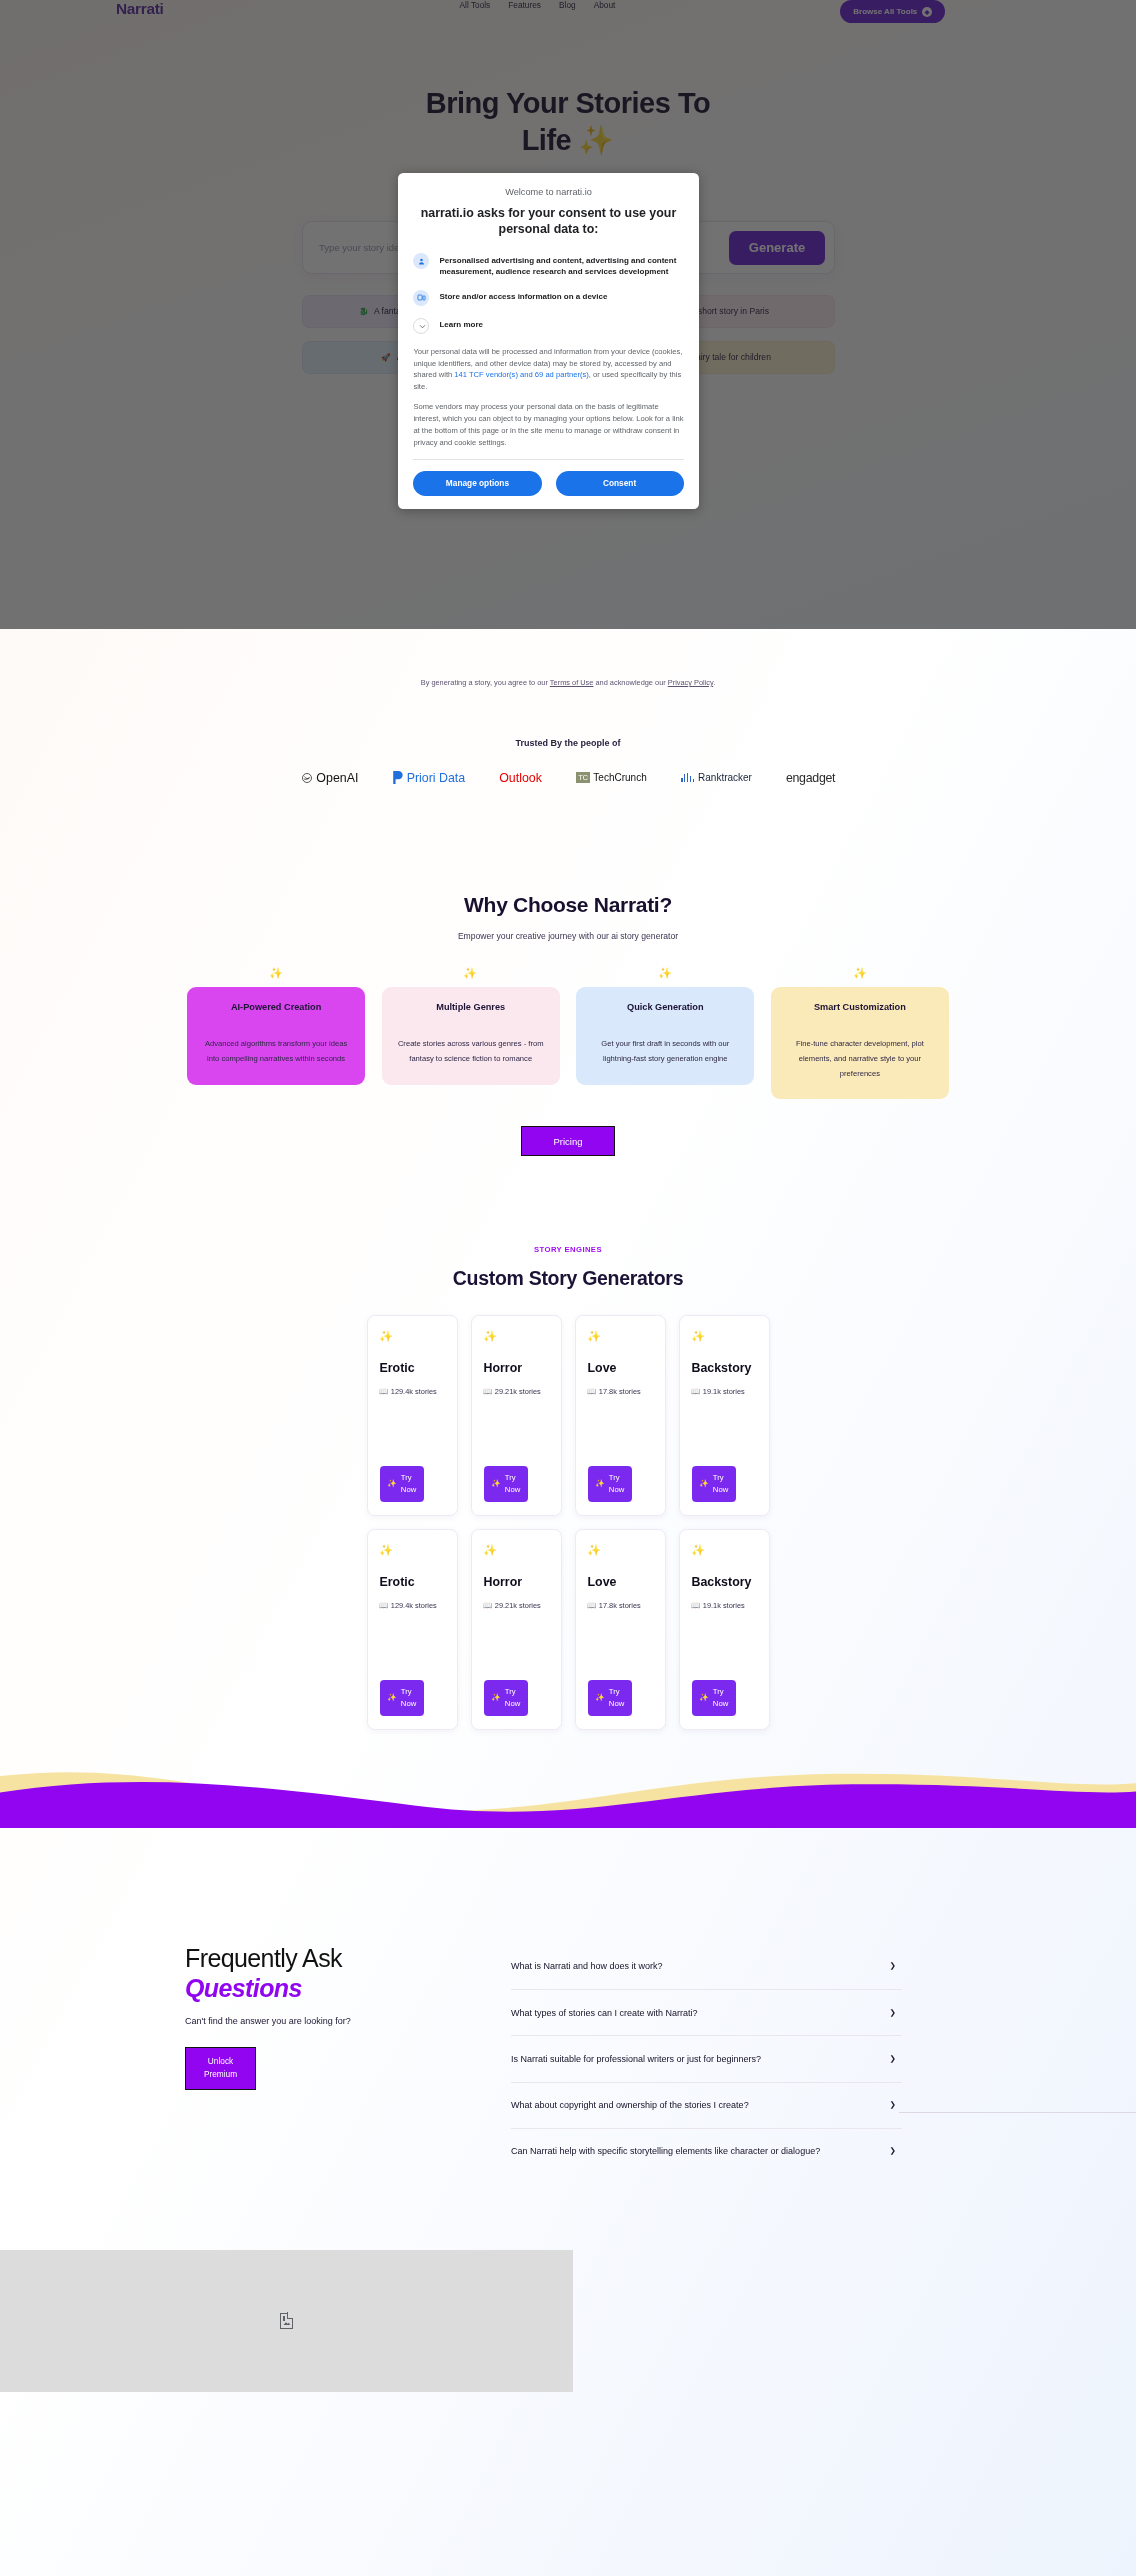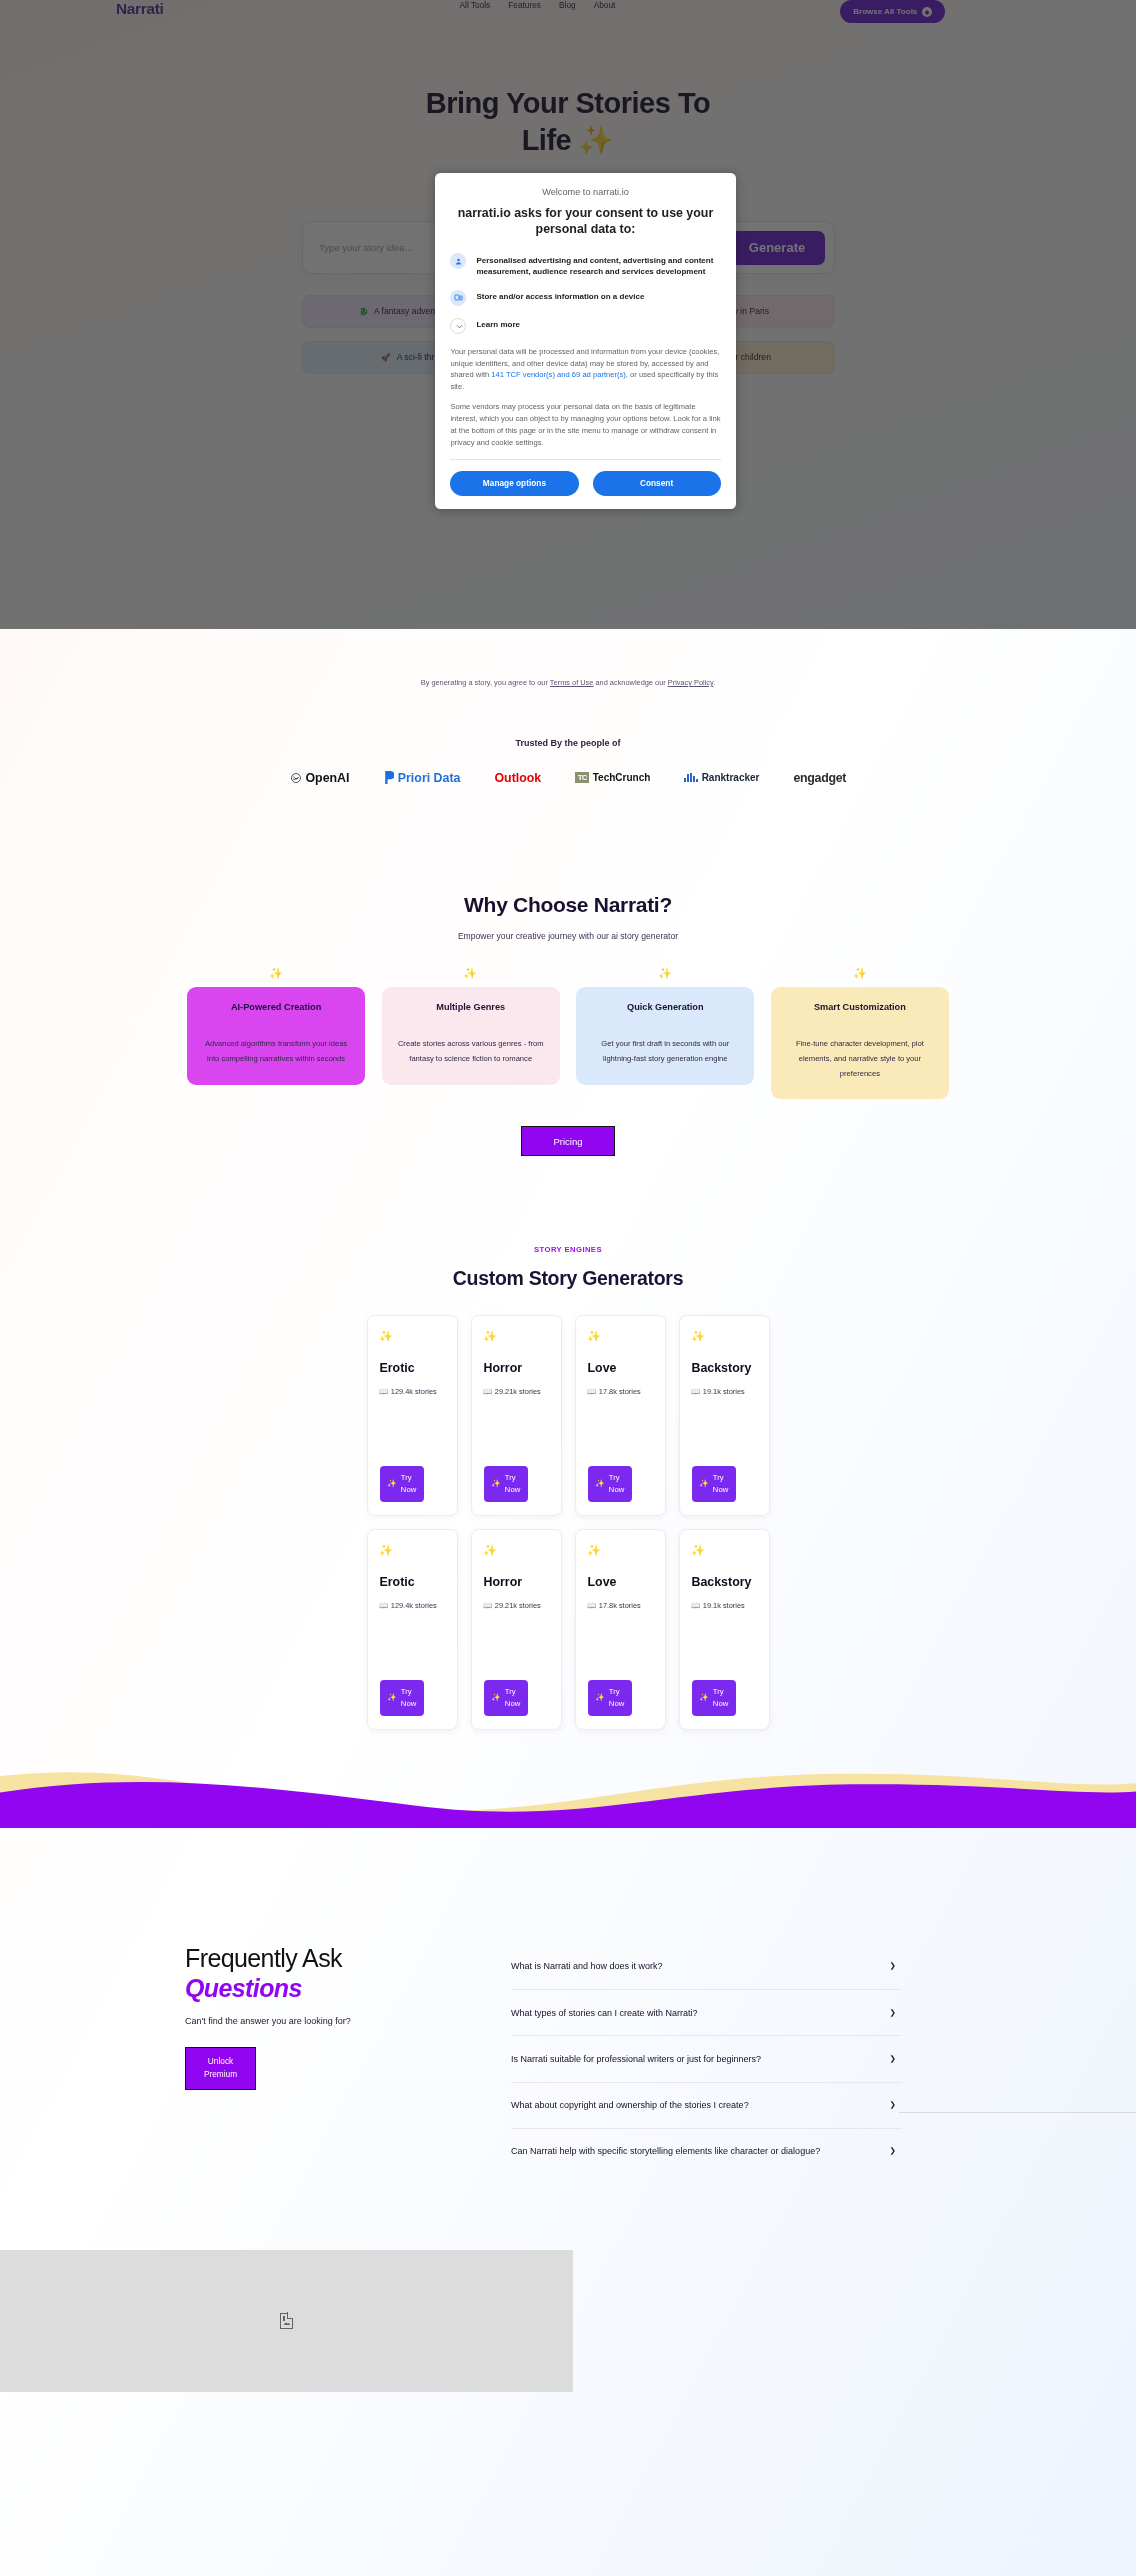--- a/index.html
+++ b/index.html
@@ -136,21 +136,21 @@
   .dim-overlay {
     position: absolute; left: 0; top: 0;
     width: 1136px; height: 629px;
     background: rgba(28,28,28,0.62);
     z-index: 5;
   }
 
   
   .consent-modal {
     position: absolute;
-    left: 435px; top: 173px;
+    left: 398px; top: 173px;
     width: 301px;
     background: #ffffff;
     border-radius: 5.3px;
     box-shadow: 0 1.8px 10.7px rgba(0,0,0,0.28);
     z-index: 10;
     padding: 14px 15.4px 13px 15.4px;
     font-family: "Liberation Sans", sans-serif;
   }
   .cm-welcome {
     text-align: center; font-size: 9.2px;
@@ -194,21 +194,21 @@
   .disclaimer a { color: #5c5470; text-decoration: underline; }
 
   .trusted-label {
     text-align: center; margin-top: 51px;
     font-size: 9px; color: #2b2340; font-weight: 600;
   }
   .logo-row {
     display: flex; justify-content: center; align-items: center;
     gap: 34px; margin-top: 22.5px;
   }
-  .lg { font-size: 12.4px; font-weight: bold; display: flex; align-items: center; gap: 3.6px; }
+  .lg { font-size: 12.4px; font-weight: normal; display: flex; align-items: center; gap: 3.6px; }
   .lg-openai { color: #121212; }
   .lg-priori { color: #1f6fdc; }
   .lg-outlook { color: #e60000; font-style: normal; }
   .lg-techcrunch { color: #111; font-size: 10px; }
   .lg-tc-mark { background: #8c9270; color: #fff; font-size: 7.7px; padding: 1.2px 2.4px; letter-spacing:-0.6px;}
   .lg-rank { color: #18243c; font-size: 10px; }
   .lg-engadget { color: #2b2b2b; font-size: 12.4px; letter-spacing: -0.3px; }
   .bars { display:inline-flex; align-items:flex-end; gap:1.2px; height:9.5px; }
   .bars i { display:block; width:1.8px; background:#2a66c9; }
 

